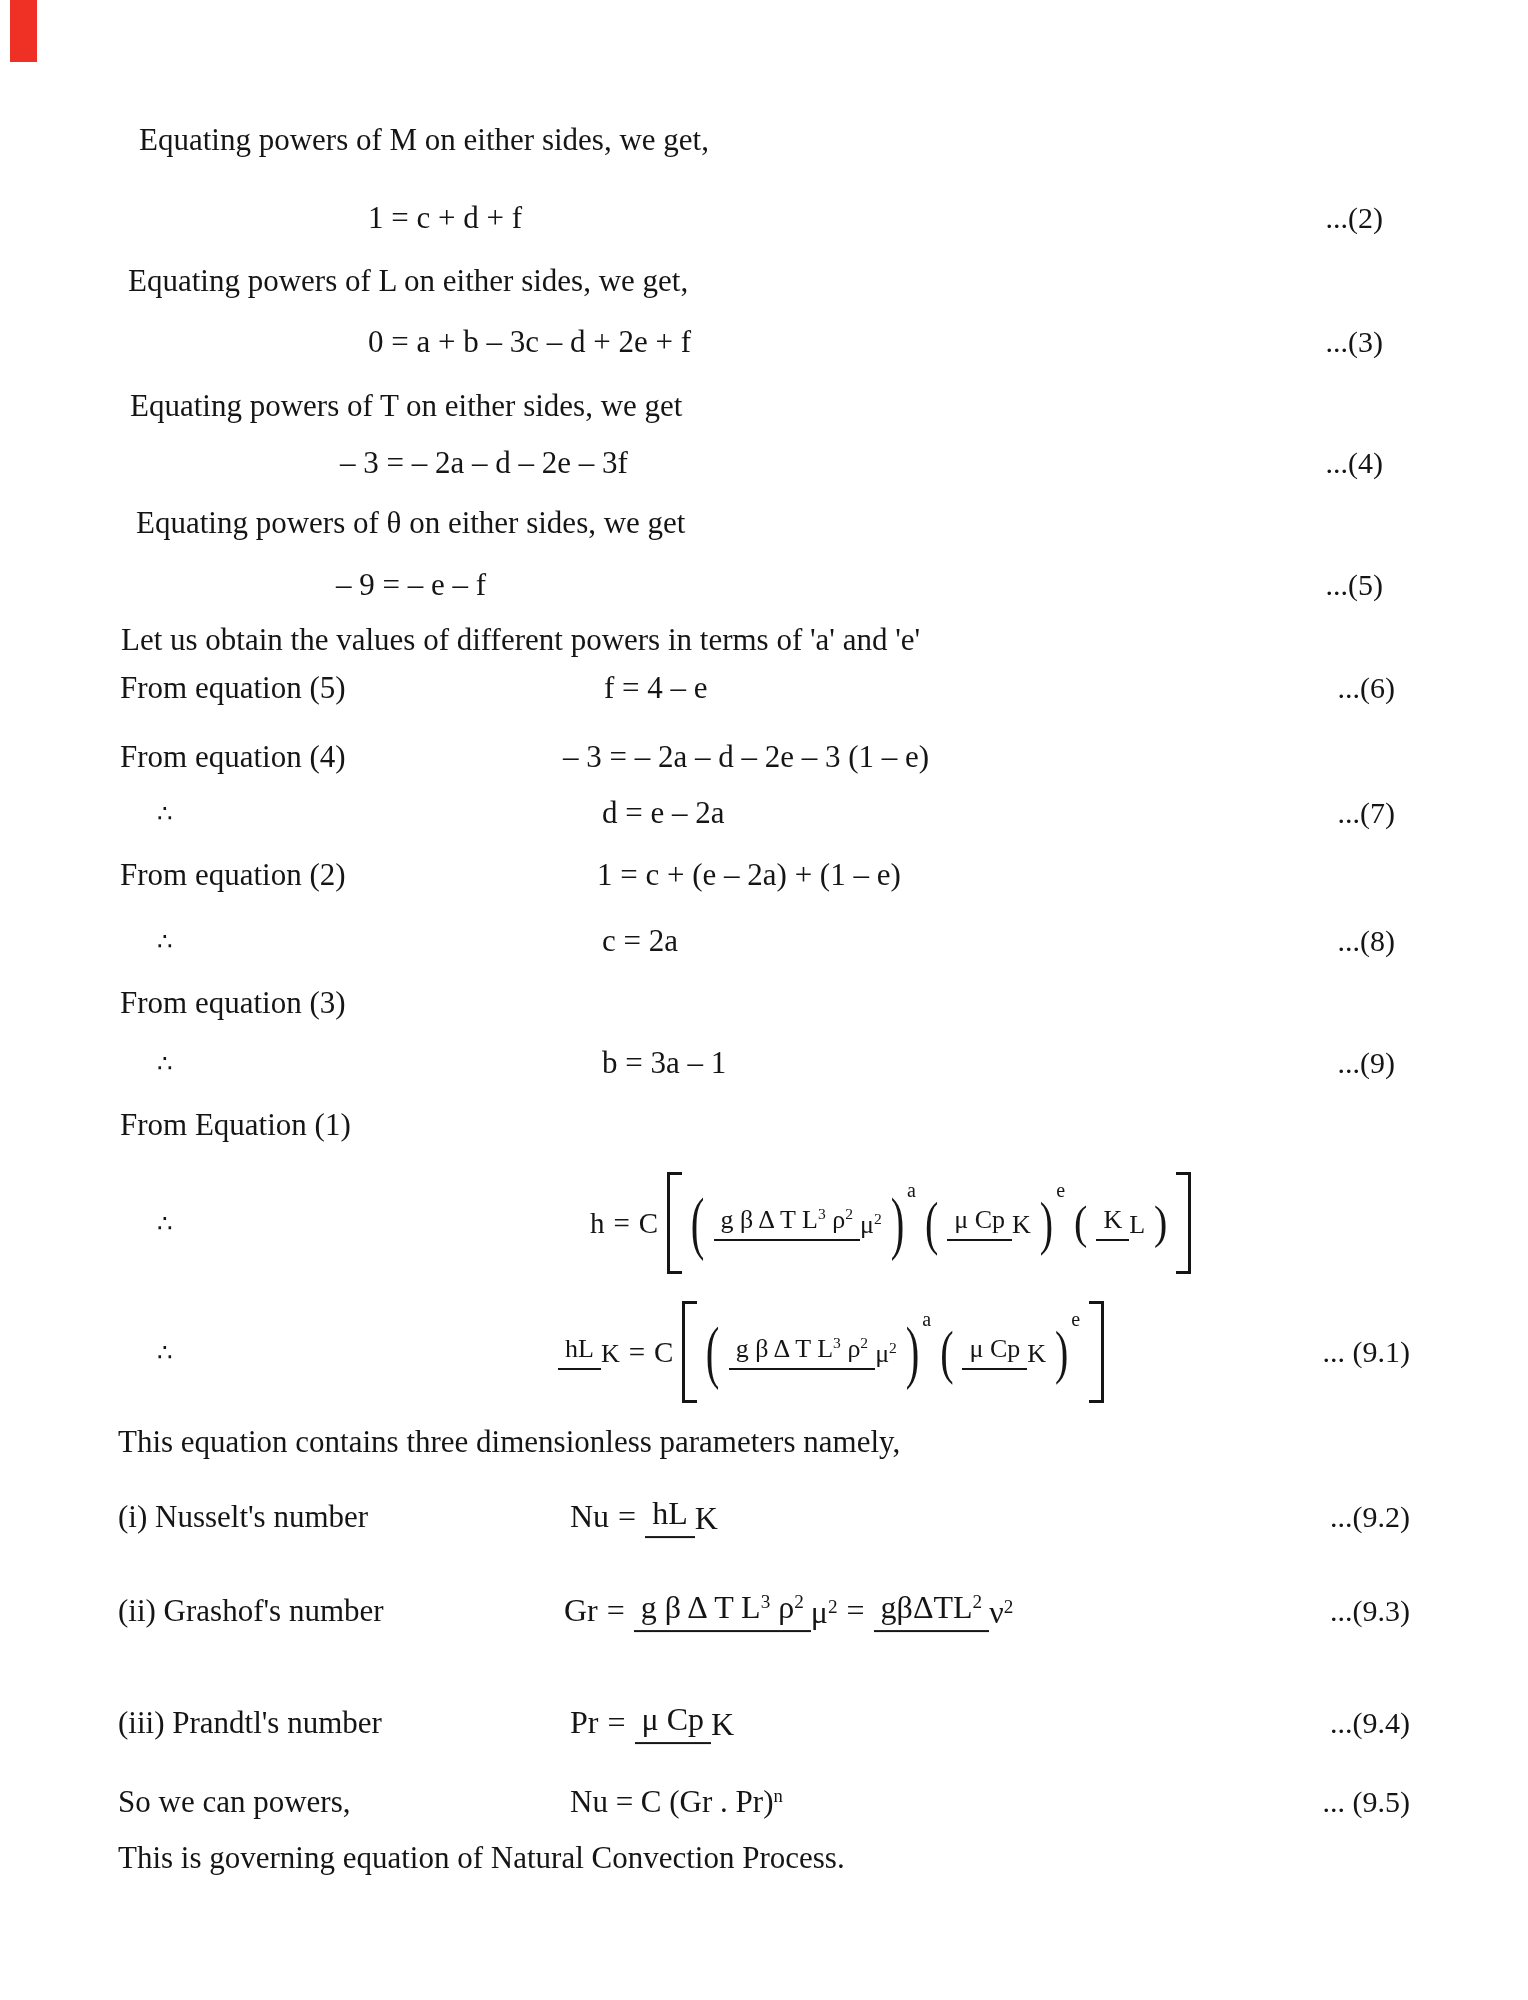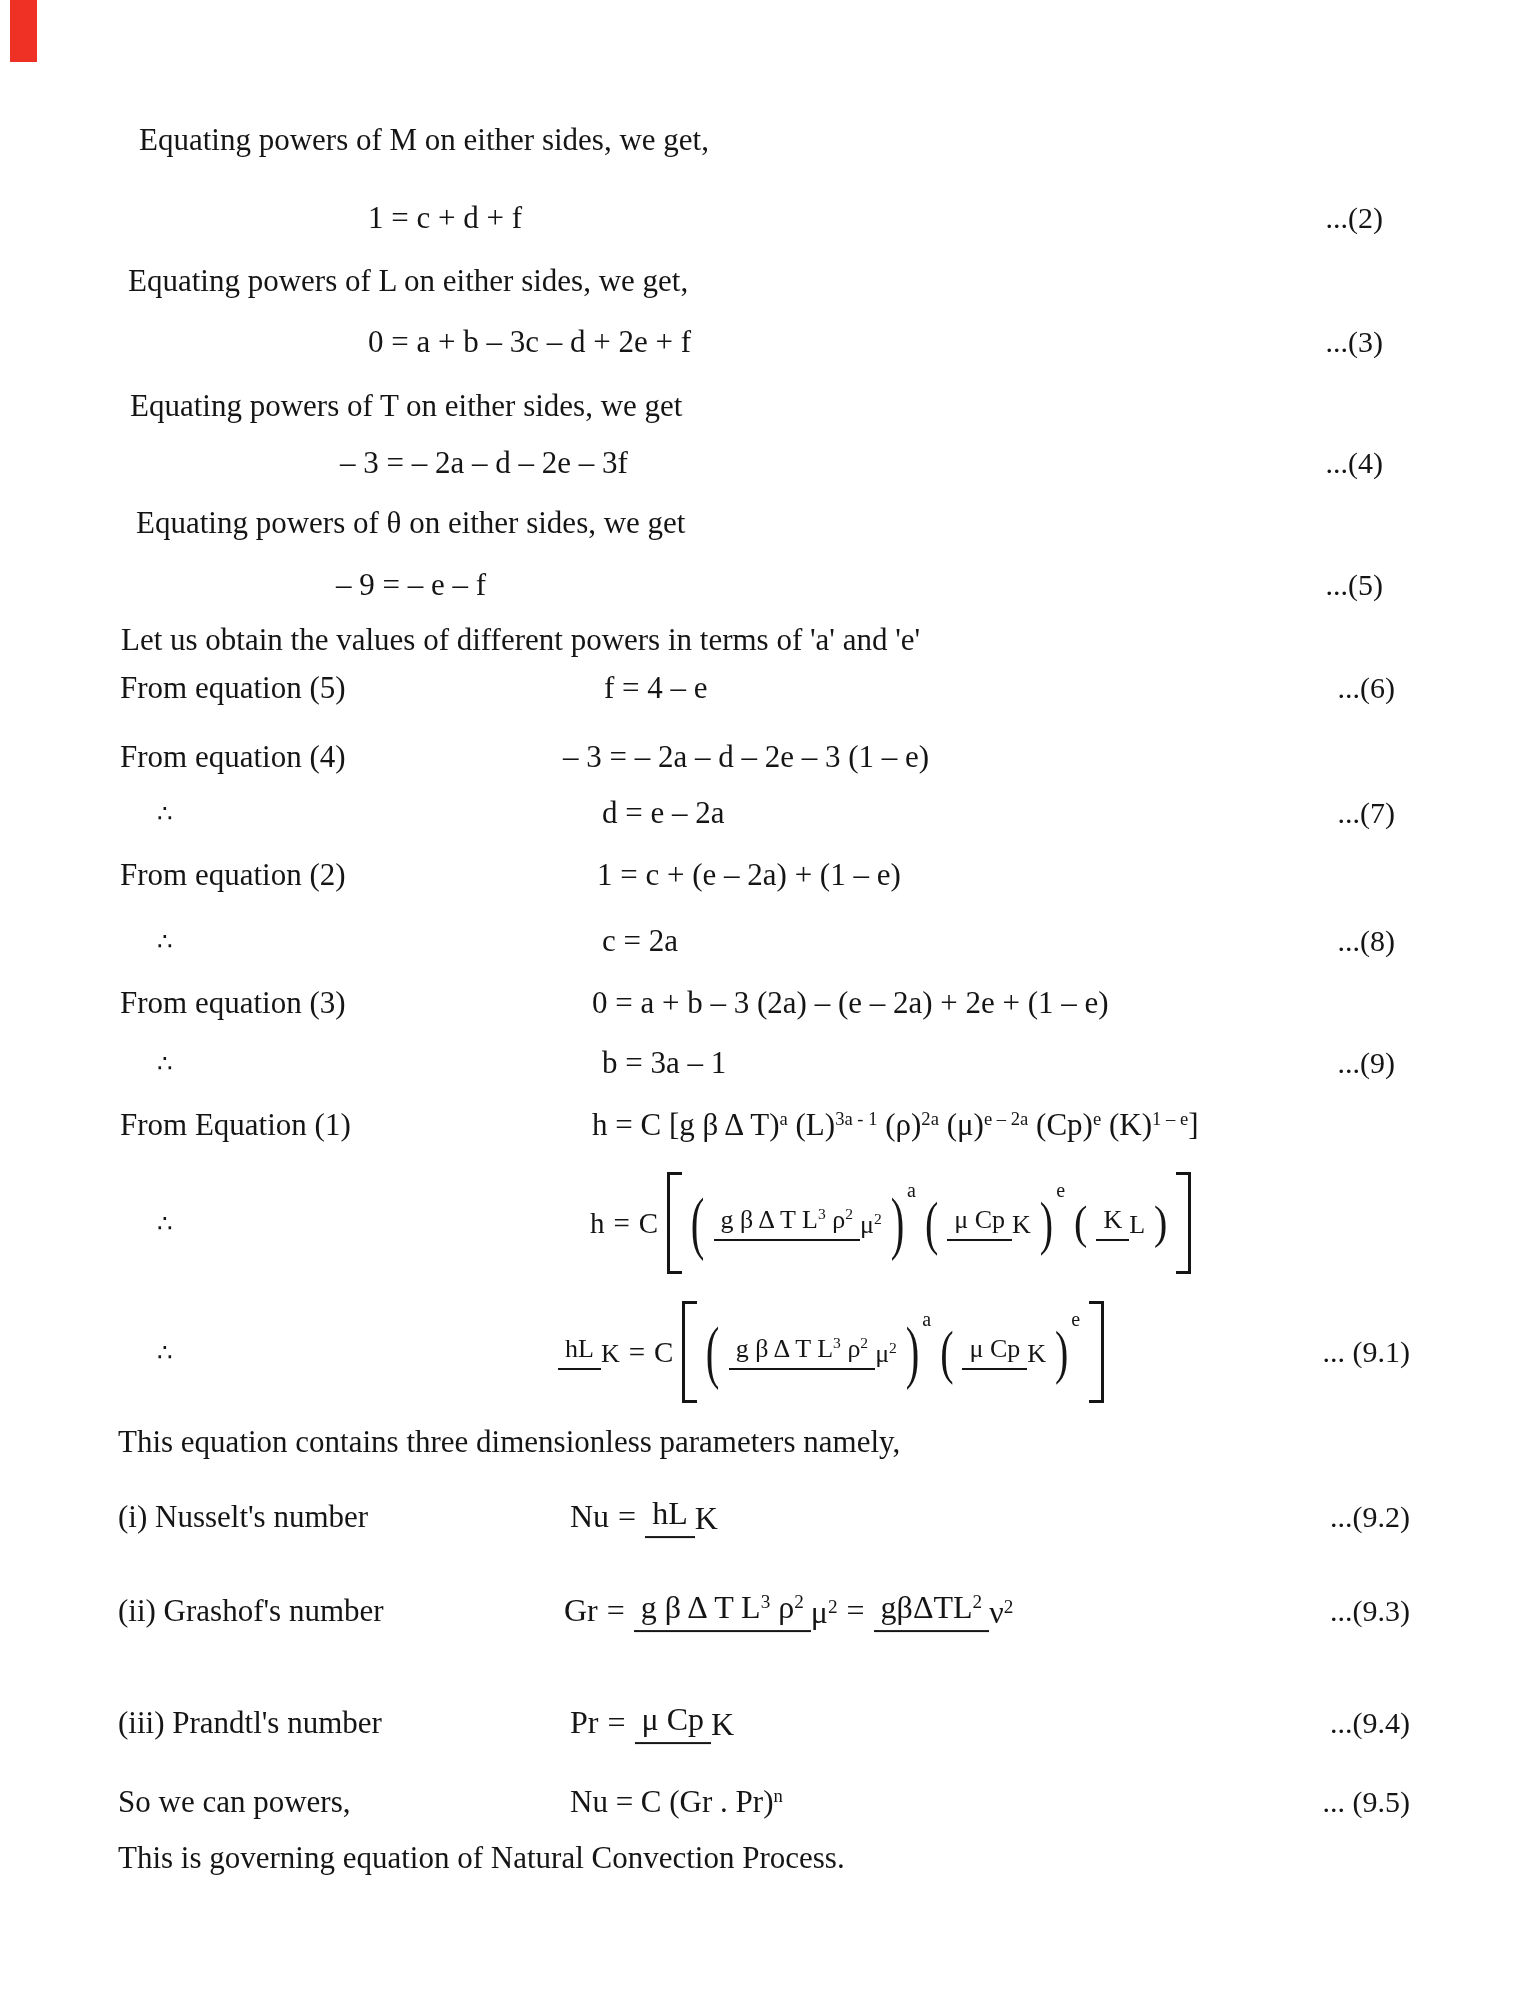--- a/index.html
+++ b/index.html
@@ -111,32 +111,30 @@
 </div>
 
 <div class="row" style="top:919px">
   <span class="therefore">∴</span>
   <span class="eq" style="left:602px">c = 2a</span>
   <span class="num2">...(8)</span>
 </div>
 
 <div class="row" style="top:981px">
   <span class="label">From equation (3)</span>
-  <span class="eq" style="left:592px">0 = a + b – 3 (2a) – (e – 2a) + 2e + (1 – e)</span>
 </div>
 
 <div class="row" style="top:1041px">
   <span class="therefore">∴</span>
   <span class="eq" style="left:602px">b = 3a – 1</span>
   <span class="num2">...(9)</span>
 </div>
 
 <div class="row" style="top:1103px">
   <span class="label">From Equation (1)</span>
-  <span class="inline-math" style="left:592px"><span>h = C [g β Δ T)</span><span class="sup">a</span><span> (L)</span><span class="sup">3a - 1</span><span> (ρ)</span><span class="sup">2a</span><span> (μ)</span><span class="sup">e – 2a</span><span> (Cp)</span><span class="sup">e</span><span> (K)</span><span class="sup">1 – e</span><span>]</span></span>
 </div>
 
 <div class="row" style="top:1168px; height:110px">
   <span class="therefore">∴</span>
   <span class="math math-sm" style="left:590px">
       <span>h</span>
       <span>=</span>
       <span>C</span>
       <span class="sqbr sqbr-l"></span>
       <span class="paren pl">(</span>

